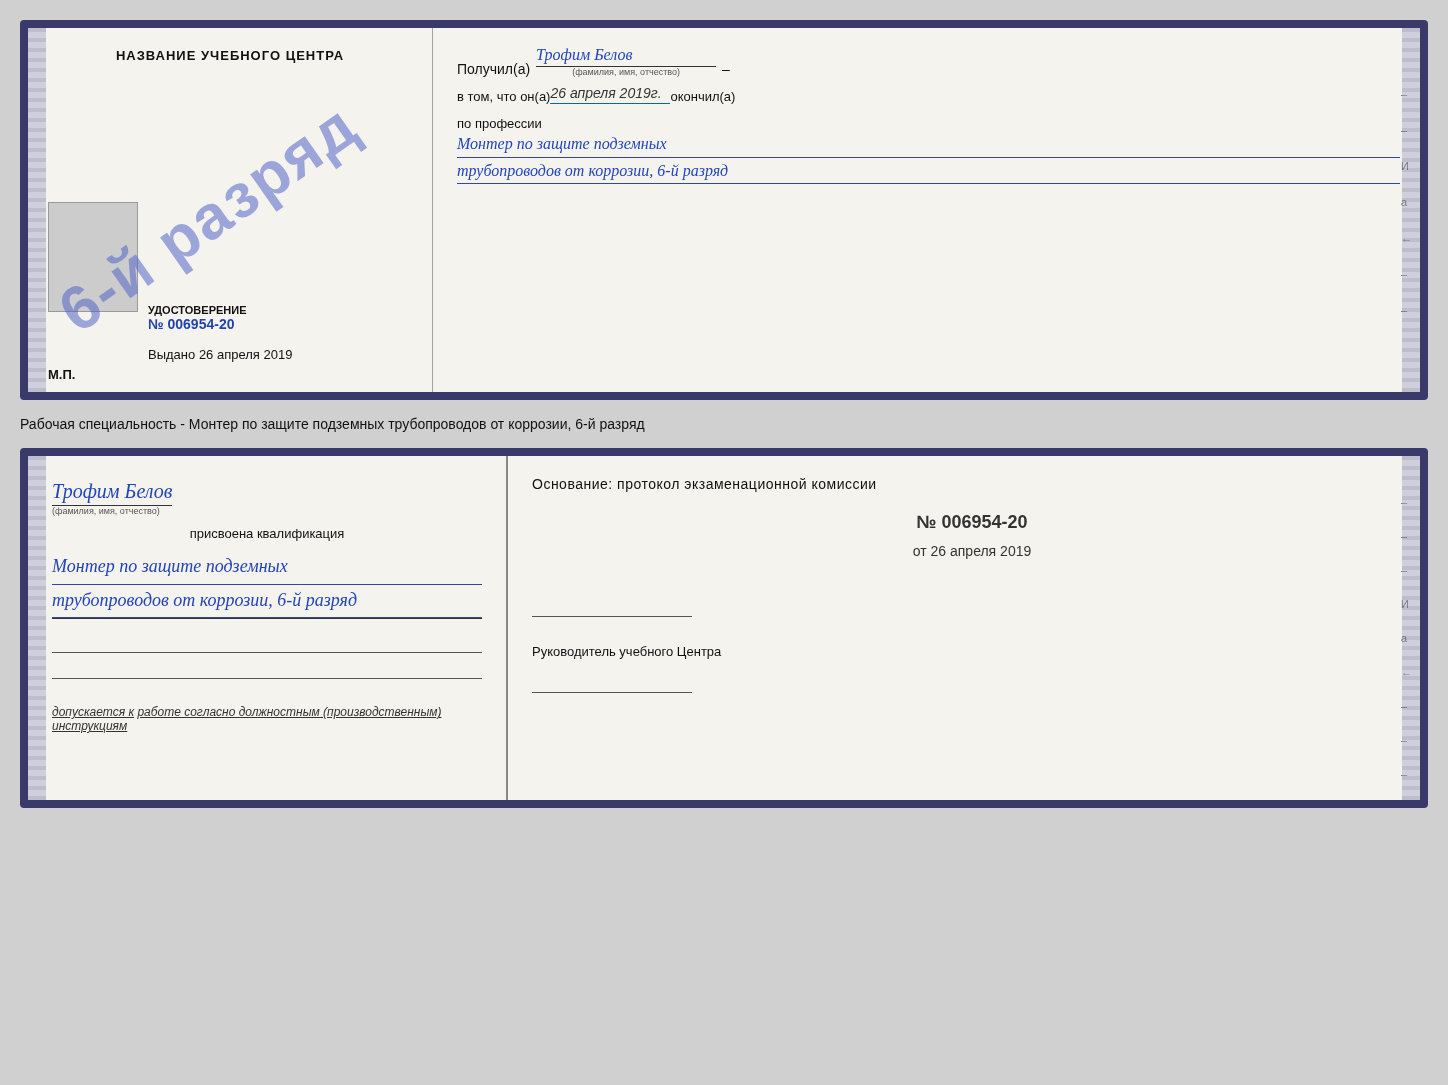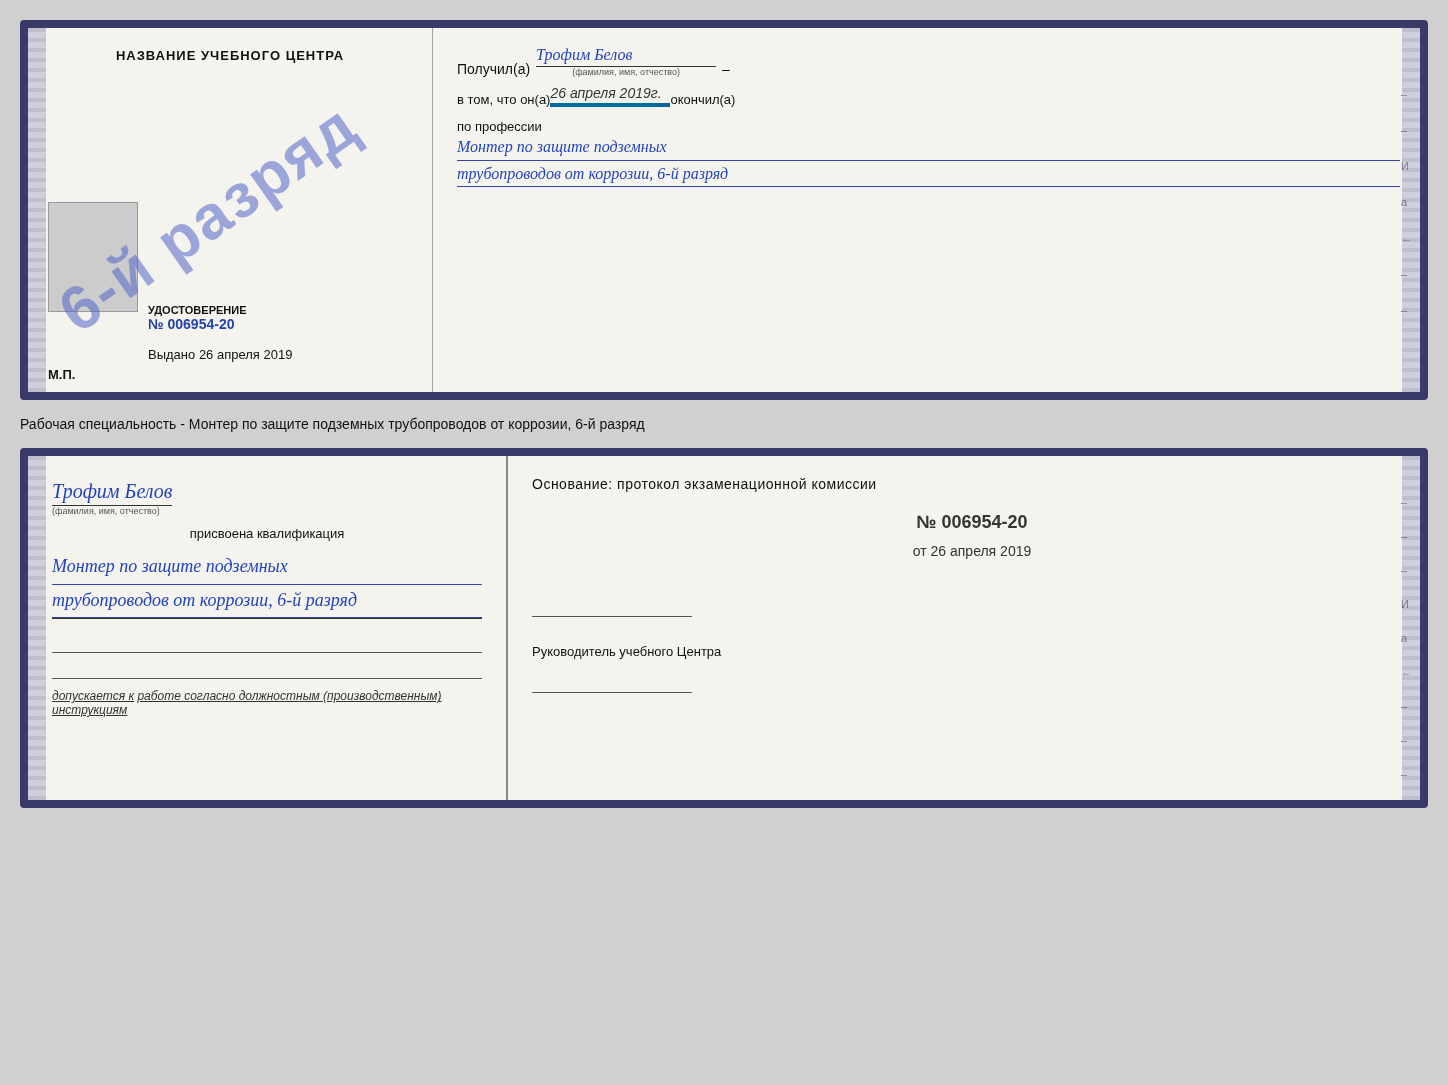--- a/index.html
+++ b/index.html
@@ -163,21 +163,21 @@
       font-size: 13px;
       color: #111;
       display: flex;
       align-items: flex-end;
     }
 
     .vtom-date {
       font-size: 14px;
       color: #333;
       font-style: italic;
-      border-bottom: 4px solid #0369a1;
+      border-bottom: 1px solid #0369a1;
       min-width: 120px;
       padding-bottom: 2px;
     }
 
     .org-block {
       font-size: 13px;
       color: #111;
       text-align: center;
       font-weight: bold;
       text-transform: uppercase;
@@ -292,21 +292,21 @@
     }
 
     .blank-line {
       border-bottom: 1px solid #555;
       height: 20px;
     }
 
     .dopuskaetsya {
       font-size: 12px;
       color: #111;
-      margin-top: 0;
+      margin-top: 16px;
     }
 
     .dopuskaetsya span {
       font-style: italic;
       text-decoration: underline;
       color: #333;
     }
 
     .osnov-title {
       font-size: 14px;

